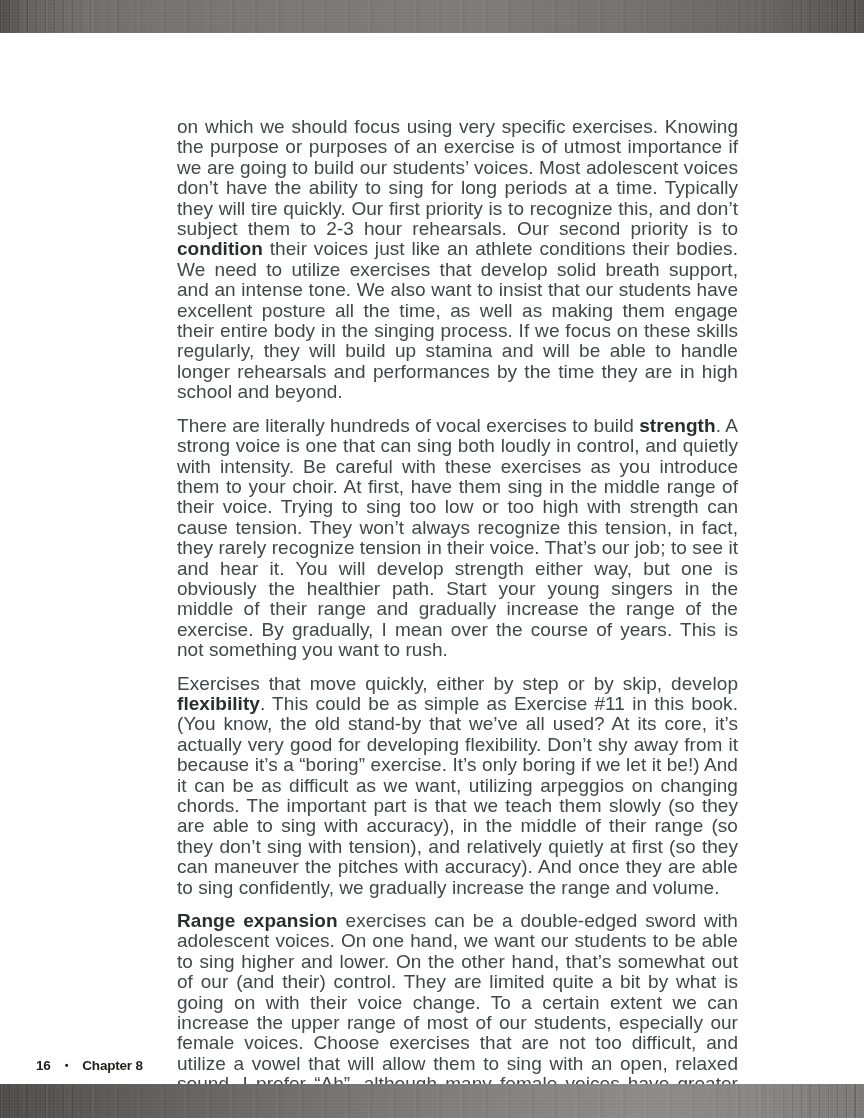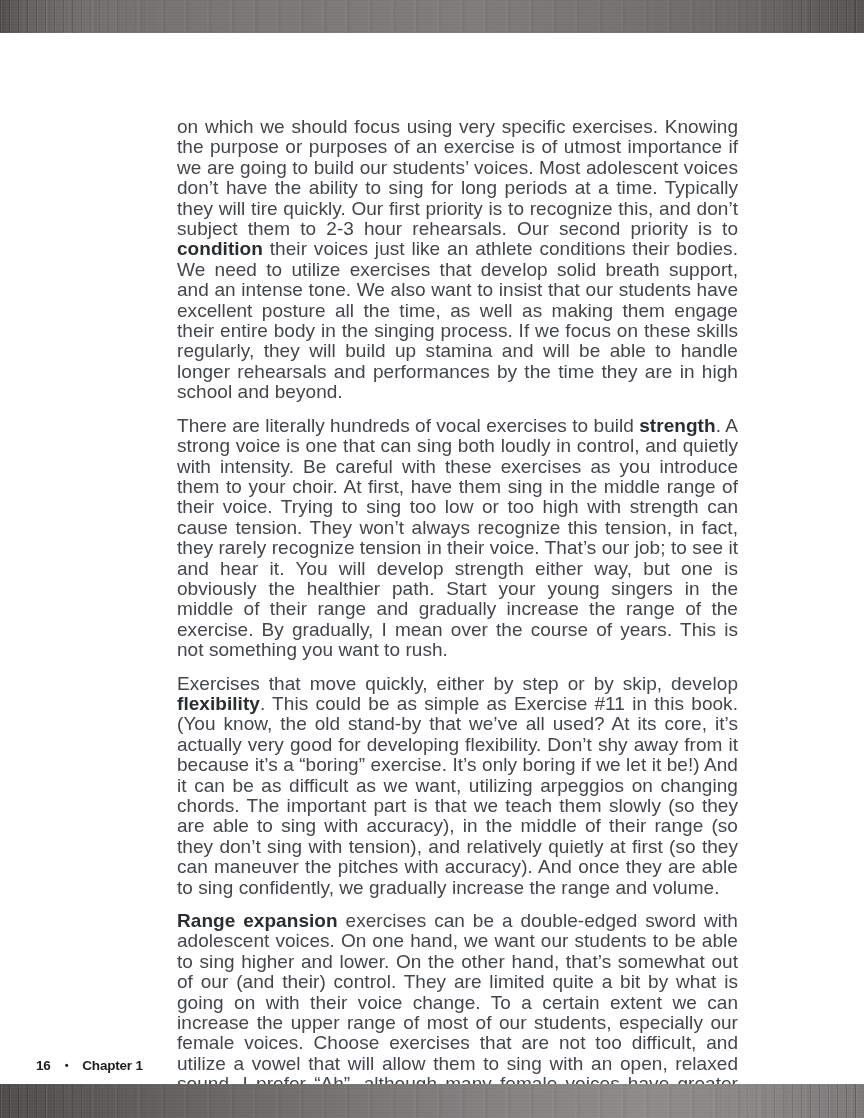--- a/index.html
+++ b/index.html
@@ -87,18 +87,18 @@
 
   <p><span>on which we should focus using very specific exercises. Knowing the purpose or purposes of an exercise is of utmost importance if we are going to build our students’ voices. Most adolescent voices don’t have the ability to sing for long periods at a time. Typically they will tire quickly. Our first priority is to recognize this, and don’t subject them to 2-3 hour rehearsals. Our second priority is to </span><span class="bold">condition</span><span> their voices just like an athlete conditions their bodies. We need to utilize exercises that develop solid breath support, and an intense tone. We also want to insist that our students have excellent posture all the time, as well as making them engage their entire body in the singing process. If we focus on these skills regularly, they will build up stamina and will be able to handle longer rehearsals and performances by the time they are in high school and beyond.</span></p>
       <p><span>There are literally hundreds of vocal exercises to build </span><span class="bold">strength</span><span>. A strong voice is one that can sing both loudly in control, and quietly with intensity. Be careful with these exercises as you introduce them to your choir. At first, have them sing in the middle range of their voice. Trying to sing too low or too high with strength can cause tension. They won’t always recognize this tension, in fact, they rarely recognize tension in their voice. That’s our job; to see it and hear it. You will develop strength either way, but one is obviously the healthier path. Start your young singers in the middle of their range and gradually increase the range of the exercise. By gradually, I mean over the course of years. This is not something you want to rush.</span></p>
       <p><span>Exercises that move quickly, either by step or by skip, develop </span><span class="bold">flexibility</span><span>. This could be as simple as Exercise #11 in this book. (You know, the old stand-by that we’ve all used? At its core, it’s actually very good for developing flexibility. Don’t shy away from it because it’s a “boring” exercise. It’s only boring if we let it be!) And it can be as difficult as we want, utilizing arpeggios on changing chords. The important part is that we teach them slowly (so they are able to sing with accuracy), in the middle of their range (so they don’t sing with tension), and relatively quietly at first (so they can maneuver the pitches with accuracy). And once they are able to sing confidently, we gradually increase the range and volume.</span></p>
       <p><span class="bold">Range expansion</span><span> exercises can be a double-edged sword with adolescent voices. On one hand, we want our students to be able to sing higher and lower. On the other hand, that’s somewhat out of our (and their) control. They are limited quite a bit by what is going on with their voice change. To a certain extent we can increase the upper range of most of our students, especially our female voices. Choose exercises that are not too difficult, and utilize a vowel that will allow them to sing with an open, relaxed sound. I prefer “Ah”, although many female voices have greater success with “Ee.” Try not to focus on anything other than a beautiful, open tone, and expanding the range. At this age we don’t want them over-singing. This</span></p>
     </main>
 
   <div class="footer">
     <span>16</span>
     <span class="bullet">•</span>
-    <span>Chapter 1</span>
+    <span>Chapter 8</span>
   </div>
 
   <div class="bar bar-bottom"></div>
 
 </div>
 
 </body></html>

